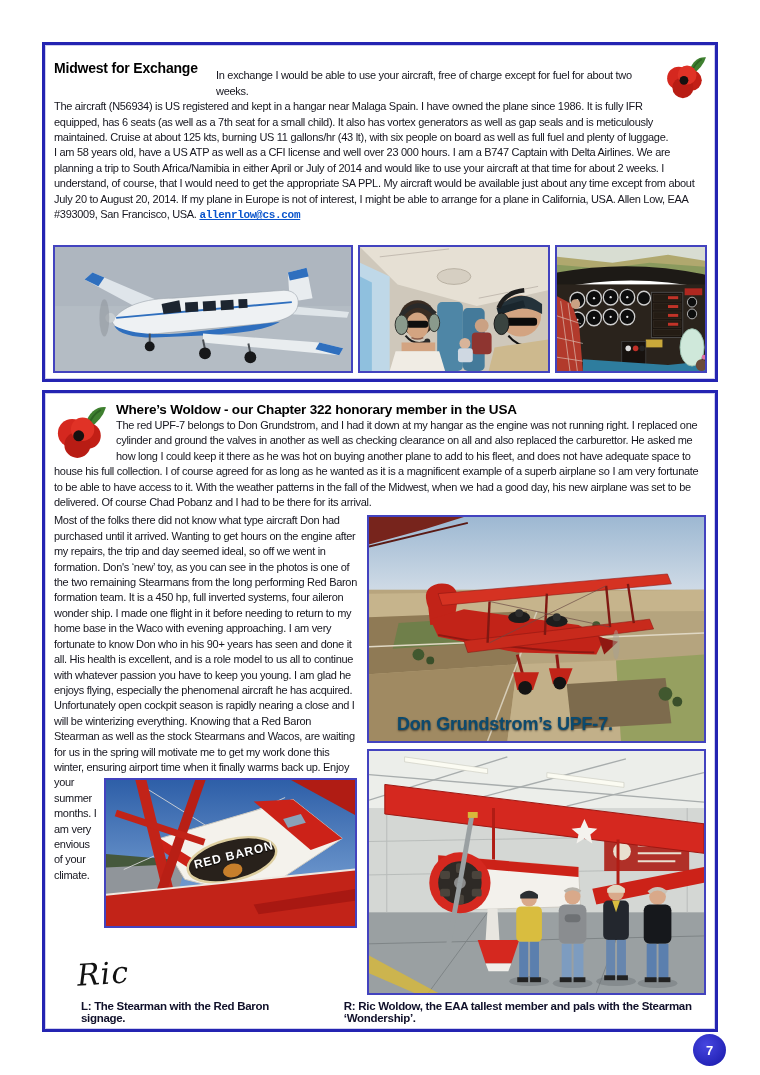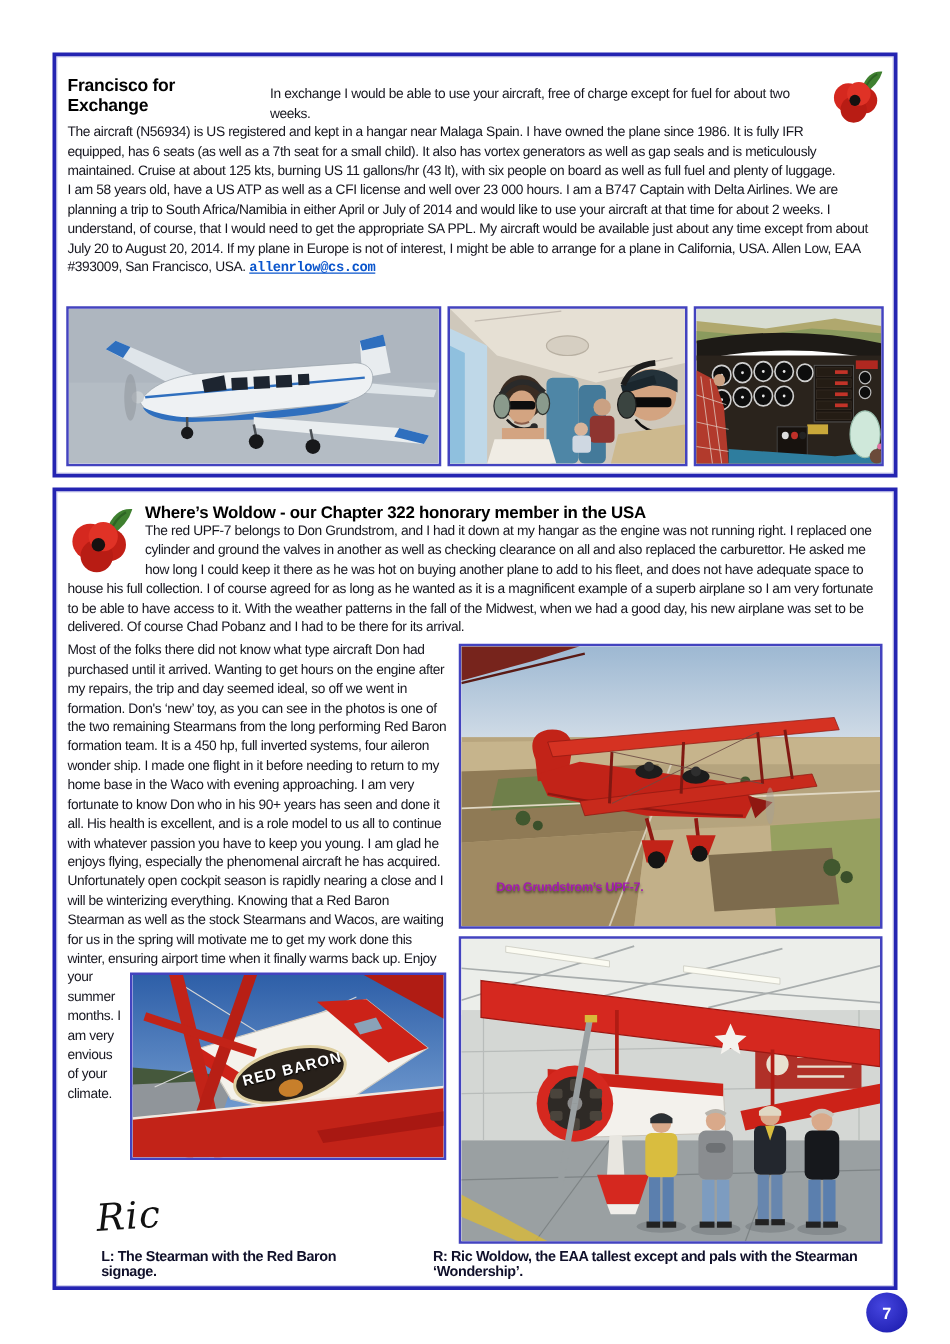--- a/index.html
+++ b/index.html
@@ -22,21 +22,21 @@
   .photo svg{display:block;width:100%;height:100%;}
   .p-cherokee{width:300px;height:128px;}
   .p-cabin{width:192px;height:128px;}
   .p-panel{flex:1;height:128px;}
   .f2 .inner{padding:7px 9px 0 9px;height:100%;box-sizing:border-box;}
   .f2-title{margin:2px 0 1px 0;font-size:13.5px;font-weight:bold;color:#000;letter-spacing:-0.2px;}
   .w-p1{margin-bottom:3px;}
   .right-stack{float:right;width:339px;margin:2px 0 4px 8px;}
   .p-upf7{width:339px;height:228px;margin-bottom:6px;}
   .p-hangar{width:339px;height:246px;}
-  .upf7-cap{position:absolute;left:28px;bottom:25px;color:#a21caf;font-weight:bold;font-size:10px;
+  .upf7-cap{position:absolute;left:28px;bottom:6px;color:#0c4a6e;font-weight:bold;font-size:18px;
             letter-spacing:-0.2px;text-shadow:0 1px 2px rgba(0,0,0,0.55);}
   .rb-photo{float:right;width:253px;height:150px;margin:3px 2px 4px 6px;display:block;}
   .rb-logo{position:absolute;left:64px;top:68px;width:128px;text-align:center;
            transform:rotate(-14deg);color:#fff;font-weight:bold;font-size:12px;letter-spacing:1px;
            text-shadow:0 1px 1px #000;}
   .ric{position:absolute;left:32px;bottom:38px;font-family:"DejaVu Serif",serif;font-style:italic;
        font-size:30px;color:#111;transform:rotate(-4deg);letter-spacing:1px;}
   .caption-row{position:absolute;left:12px;right:10px;bottom:5px;display:flex;gap:62px;
                padding-left:24px;font-size:11.5px;font-weight:bold;color:#10102a;letter-spacing:-0.3px;}
   .page-num{position:absolute;left:693px;top:1034px;width:33px;height:32px;border-radius:50%;
@@ -54,21 +54,21 @@
         <svg viewBox="0 0 40 46">
           <path d="M24,17 Q29,3 40,4 Q37,14 26,21 Z" fill="#3f8030"></path>
           <path d="M26,19 Q29,10 36,6" stroke="#2e6424" stroke-width="1.5" fill="none"></path>
           <circle cx="14" cy="24" r="11" fill="#d5281f"></circle>
           <circle cx="26" cy="26" r="10" fill="#c21f16"></circle>
           <circle cx="18" cy="33" r="10" fill="#b81c14"></circle>
           <circle cx="22" cy="21" r="9" fill="#e03226"></circle>
           <circle cx="19" cy="26" r="4.2" fill="#151110"></circle>
         </svg>
       </span>
-      <h2 class="f1-title">Francisco for Exchange</h2>
+      <h2 class="f1-title">Midwest for Exchange</h2>
       <p class="body"><br>
       <span>In exchange I would be able to use your aircraft, free of charge except for fuel for about two weeks.</span></p>
       <p class="body">The aircraft (N56934) is US registered and kept in a hangar near Malaga Spain. I have owned the plane since 1986. It is fully IFR equipped, has 6 seats (as well as a 7th seat for a small child). It also has vortex generators as well as gap seals and is meticulously maintained. Cruise at about 125 kts, burning US 11 gallons/hr (43 lt), with six people on board as well as full fuel and plenty of luggage.</p>
       <p class="body"><span>I am 58 years old, have a US ATP as well as a CFI license and well over 23 000 hours. I am a B747 Captain with Delta Airlines. We are planning a trip to South Africa/Namibia in either April or July of 2014 and would like to use your aircraft at that time for about 2 weeks. I understand, of course, that I would need to get the appropriate SA PPL. My aircraft would be available just about any time except from about July 20 to August 20, 2014. If my plane in Europe is not of interest, I might be able to arrange for a plane in California, USA. Allen Low, EAA #393009, San Francisco, USA. </span><a class="email" href="#">allenrlow@cs.com</a></p>
     </div>
 
     <div class="photo-row">
 
       <div class="photo p-cherokee">
         <svg viewBox="0 0 300 126" preserveAspectRatio="none">
@@ -459,18 +459,18 @@
           <span class="rb-logo">RED BARON</span>
         </span>
         <span>it finally warms back up. Enjoy your summer months. I am very envious of your climate.</span>
       </p>
     </div>
 
     <div class="ric">Ric</div>
 
     <div class="caption-row">
       <span>L: The Stearman with the Red Baron signage.</span>
-      <span>R: Ric Woldow, the EAA tallest except and pals with the Stearman ‘Wondership’.</span>
+      <span>R: Ric Woldow, the EAA tallest member and pals with the Stearman ‘Wondership’.</span>
     </div>
   </section>
 
   <div class="page-num">7</div>
 </div>
 
 </body></html>

